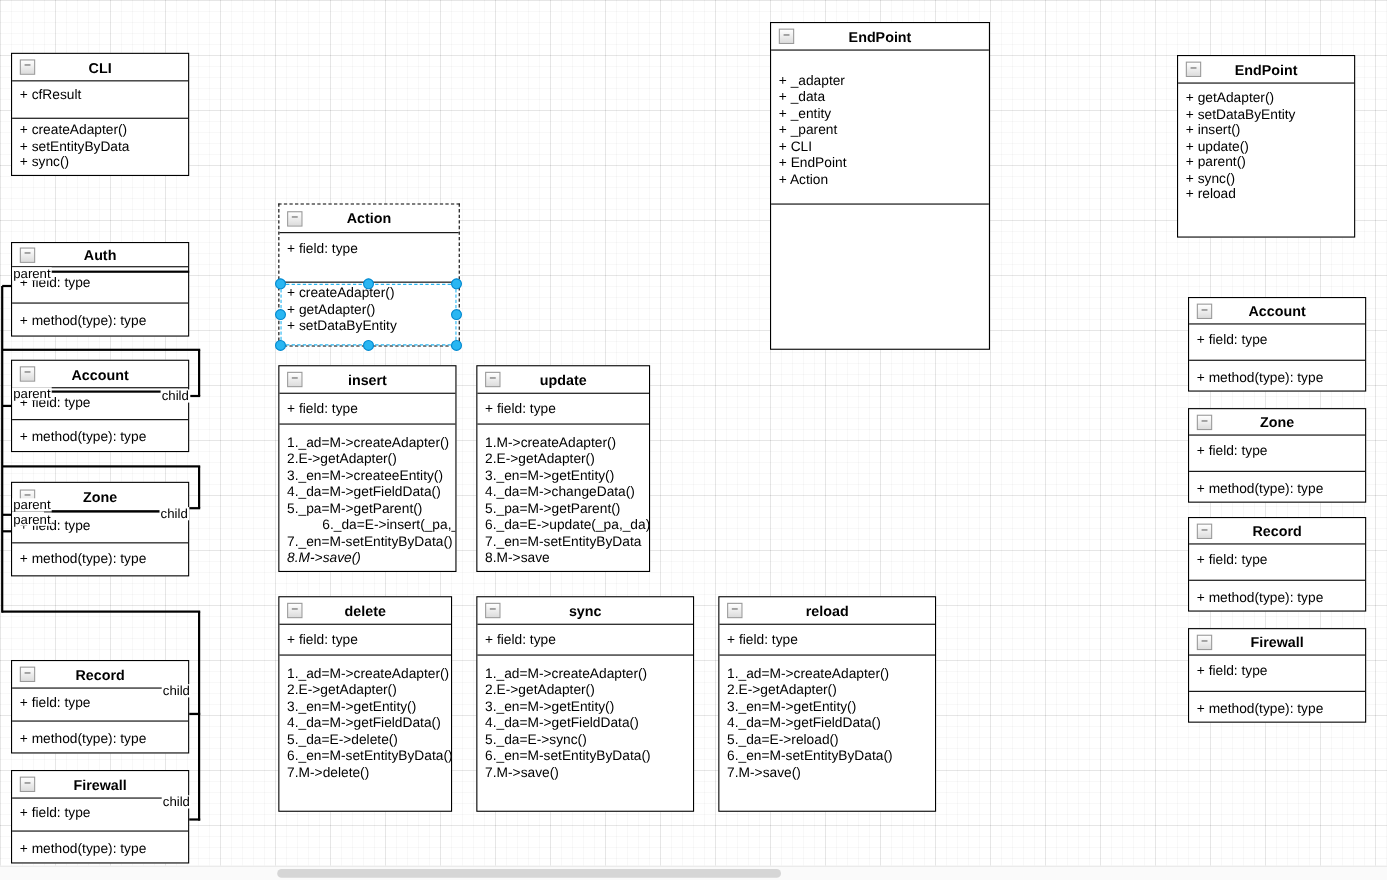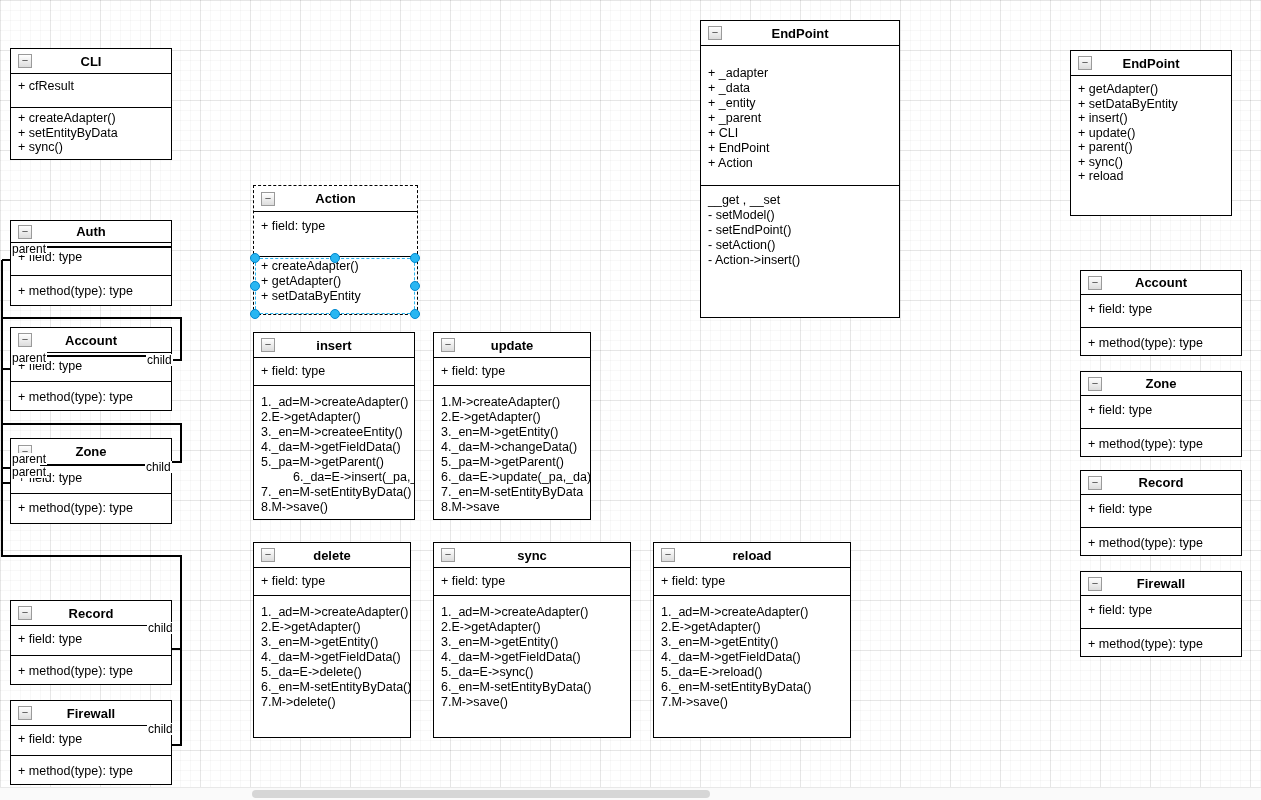--- a/index.html
+++ b/index.html
@@ -128,21 +128,21 @@
         <div class="line" style="line-height: 15px;">+ field: type</div>
       </div>
       <div class="uml-methods" style="padding-top: 9px;">
         <div class="line" style="line-height: 15px;">1._ad=M-&gt;createAdapter()</div>
         <div class="line" style="line-height: 15px;">2.E-&gt;getAdapter()</div>
         <div class="line" style="line-height: 15px;">3._en=M-&gt;createeEntity()</div>
         <div class="line" style="line-height: 15px;">4._da=M-&gt;getFieldData()</div>
         <div class="line" style="line-height: 15px;">5._pa=M-&gt;getParent()</div>
         <div class="line" style="line-height: 15px; margin-left: 32px;">6._da=E-&gt;insert(_pa,_da)</div>
         <div class="line" style="line-height: 15px;">7._en=M-setEntityByData()</div>
-        <div class="line" style="line-height: 15px;">8.M-&gt;save()</div>
+        <div class="line" style="line-height: 15px; font-style: italic;">8.M-&gt;save()</div>
       </div>
     </div>
     <div class="uml" style="left: 433px; top: 332px; width: 158px; height: 188px;">
       <div class="uml-title" style="height: 25px;">
         <span class="collapse">−</span>
         <span>update</span>
       </div>
       <div class="uml-fields" style="height: 28px; padding-top: 6px;">
         <div class="line" style="line-height: 15px;">+ field: type</div>
       </div>
@@ -217,27 +217,20 @@
         <span>EndPoint</span>
       </div>
       <div class="uml-fields" style="height: 140px; padding-top: 20px;">
         <div class="line" style="line-height: 15px;">+ _adapter</div>
         <div class="line" style="line-height: 15px;">+ _data</div>
         <div class="line" style="line-height: 15px;">+ _entity</div>
         <div class="line" style="line-height: 15px;">+ _parent</div>
         <div class="line" style="line-height: 15px;">+ CLI</div>
         <div class="line" style="line-height: 15px;">+ EndPoint</div>
         <div class="line" style="line-height: 15px;">+ Action</div>
-      </div>
-      <div class="uml-methods" style="padding-top: 7px;">
-        <div class="line" style="line-height: 15px;">__get , __set</div>
-        <div class="line" style="line-height: 15px;">- setModel()</div>
-        <div class="line" style="line-height: 15px;">- setEndPoint()</div>
-        <div class="line" style="line-height: 15px;">- setAction()</div>
-        <div class="line" style="line-height: 15px;">- Action-&gt;insert()</div>
       </div>
     </div>
     <div class="uml" style="left: 1070px; top: 50px; width: 162px; height: 166px;">
       <div class="uml-title" style="height: 25px;">
         <span class="collapse">−</span>
         <span>EndPoint</span>
       </div>
       <div class="uml-methods" style="padding-top: 6px;">
         <div class="line" style="line-height: 14.5px;">+ getAdapter()</div>
         <div class="line" style="line-height: 14.5px;">+ setDataByEntity</div>

